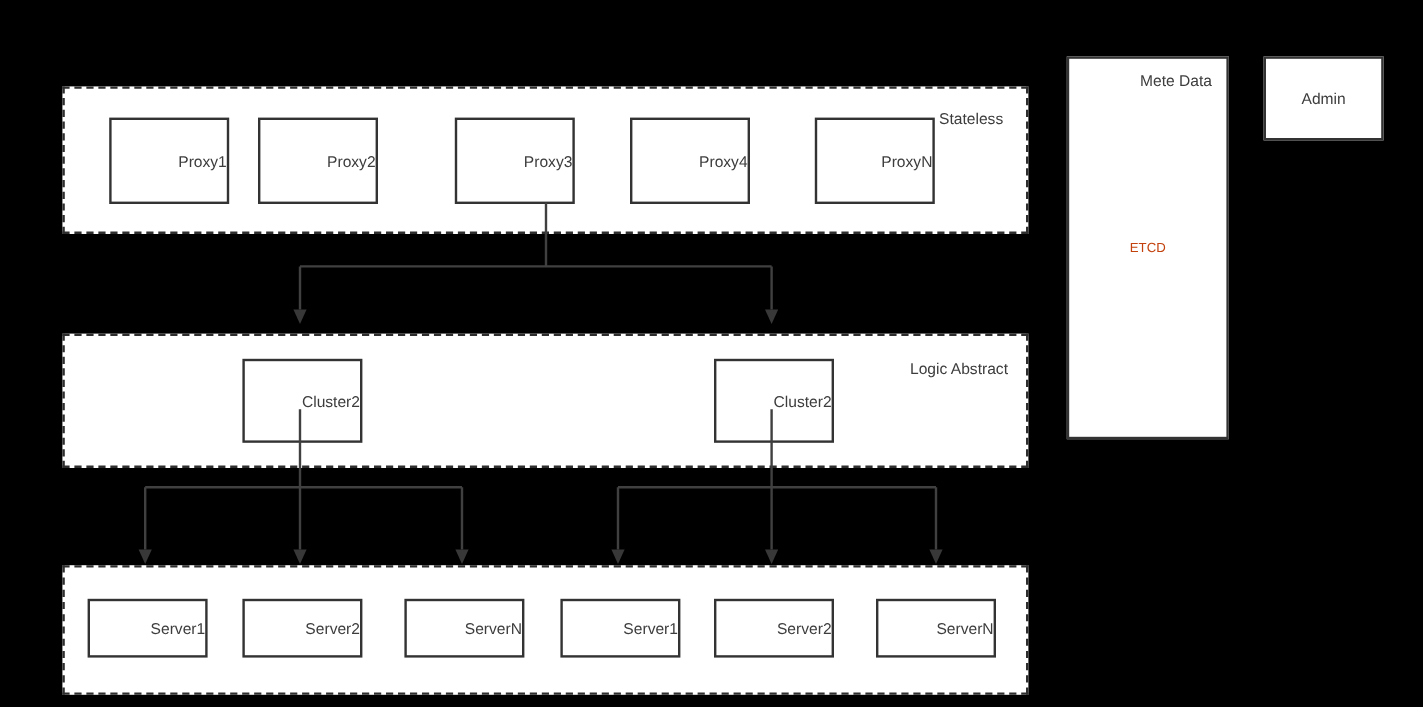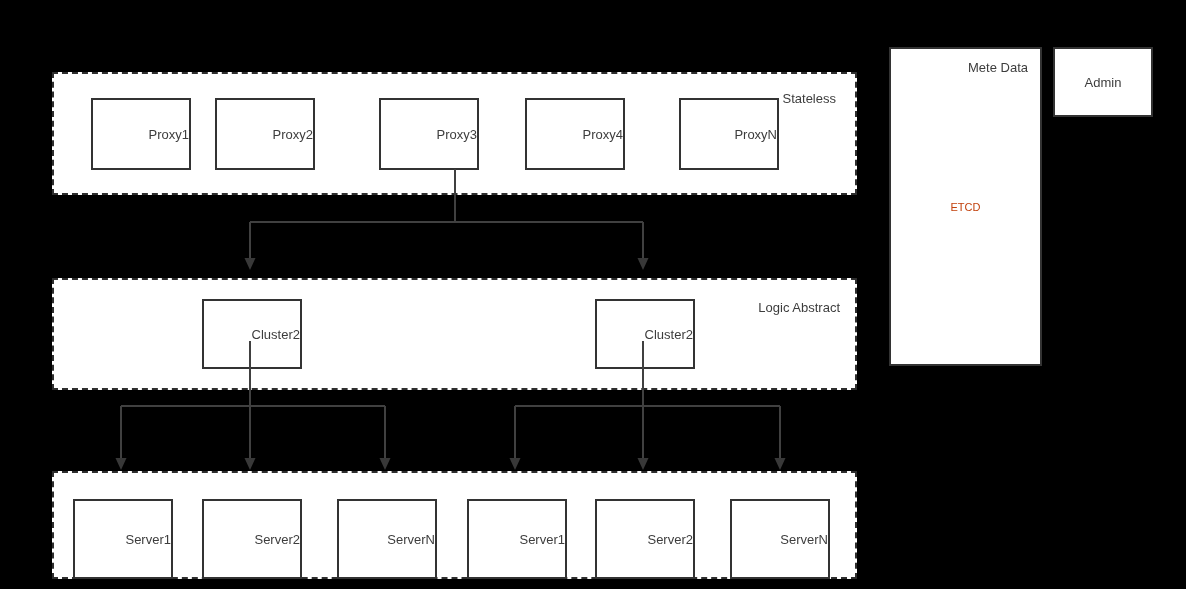--- a/index.html
+++ b/index.html
@@ -54,25 +54,25 @@
   #zone-logic     { left: 52px;  top: 252px; width: 805px; height: 112px; }
   #zone-servers   { left: 52px;  top: 445px; width: 805px; height: 108px; }
 
   .proxy-node  { top: 24px; width: 100px; height: 72px; }
   #proxy-1 { left: 37px; }  #proxy-2 { left: 161px; } #proxy-3 { left: 325px; }
   #proxy-4 { left: 471px; } #proxy-n { left: 625px; }
 
   .cluster-node { top: 19px; width: 100px; height: 70px; }
   #cluster-1 { left: 148px; } #cluster-2 { left: 541px; }
 
-  .server-node { top: 26px; width: 100px; height: 80px; }
+  .server-node { top: 26px; width: 100px; height: 49px; }
   #server-1 { left: 19px; }  #server-2 { left: 148px; } #server-3 { left: 283px; }
   #server-4 { left: 413px; } #server-5 { left: 541px; } #server-6 { left: 676px; }
 
-  #panel-meta { left: 889px; top: 47px; width: 153px; height: 319px; }
+  #panel-meta { left: 889px; top: 47px; width: 135px; height: 319px; }
   #panel-meta .zone-label { right: 12px; top: 11px; }
   .meta-item-label {
     position: absolute;
     left: 0; top: 152px;
     width: 100%;
     text-align: center;
     font-size: 11px;
     color: #c2410c;
   }
   #panel-admin {

